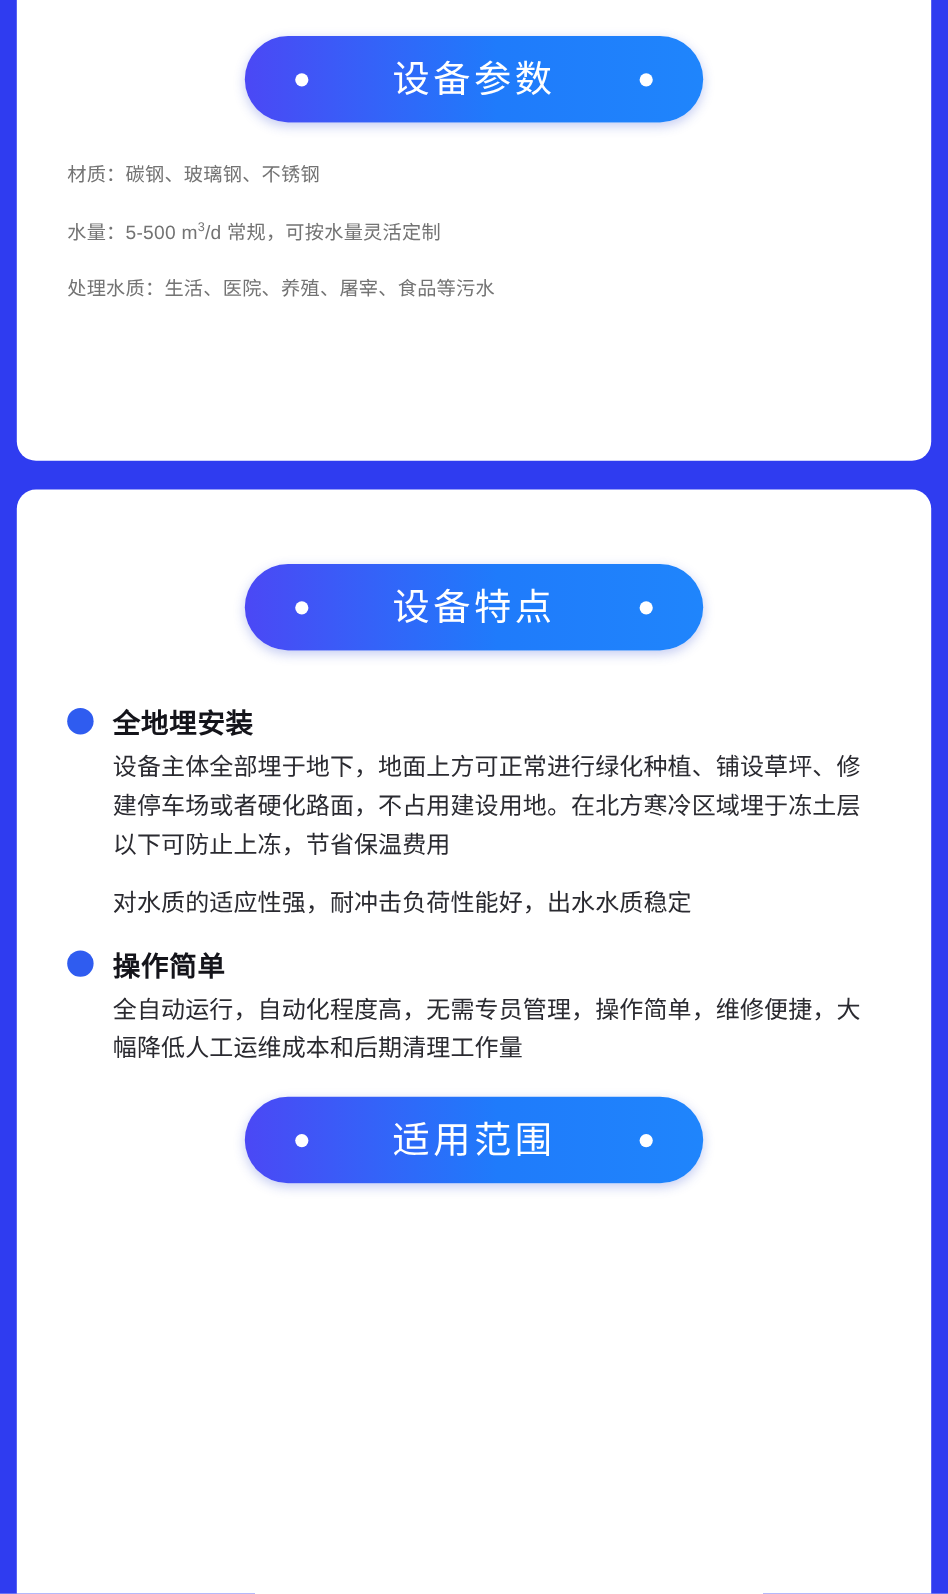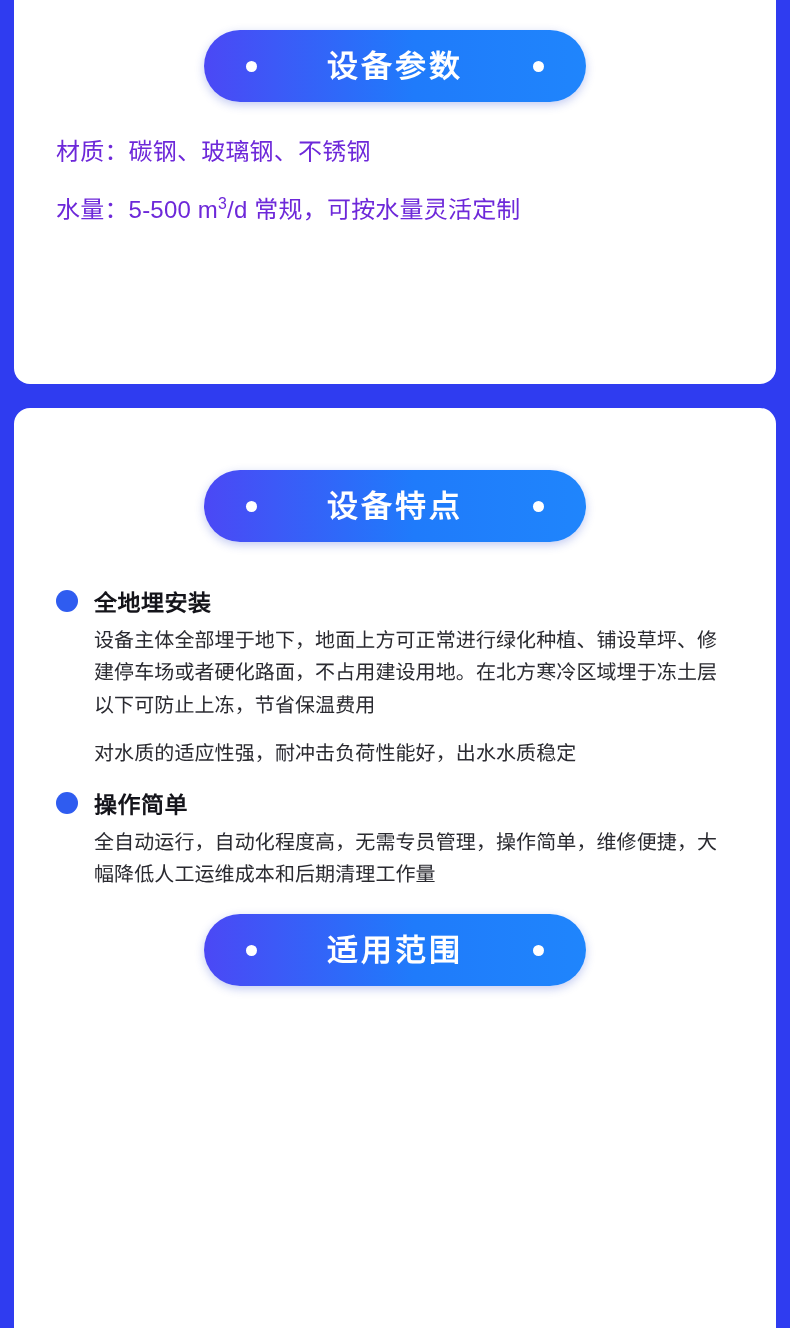--- a/index.html
+++ b/index.html
@@ -50,21 +50,21 @@
     border-radius: 36px;
     background: linear-gradient(90deg, #4b48f5 0%, #1f7bfb 55%, #1f85fc 100%);
     display: flex;
     align-items: center;
     justify-content: center;
     box-shadow: 0 3px 10px rgba(40, 70, 210, 0.28);
   }
   .pill-text {
     color: #ffffff;
     font-size: 31px;
-    font-weight: bold;
+    font-weight: normal;
     letter-spacing: 3px;
     line-height: 1;
   }
   .pill-dot {
     position: absolute;
     top: 50%;
     width: 11px;
     height: 11px;
     margin-top: -5px;
     border-radius: 50%;
@@ -73,22 +73,22 @@
   .pill-dot.left { left: 42px; }
   .pill-dot.right { right: 42px; }
 
   
   .params-pill-wrap { padding-top: 46px; }
   .params-list {
     margin: 34px 0 0 0;
     padding: 0 42px;
   }
   .param-row {
-    font-size: 24px;
-    color: #6d28d9;
+    font-size: 16px;
+    color: #737373;
     line-height: 1.35;
     margin-bottom: 25px;
     letter-spacing: 0.2px;
     white-space: nowrap;
   }
   .param-row:last-child { margin-bottom: 0; }
   sup { font-size: 0.66em; vertical-align: super; }
 
   
   .features-pill-wrap { padding-top: 62px; }
@@ -145,20 +145,23 @@
       </div>
     </div>
 
     <div class="params-list">
       <div class="param-row">
         <span>材质：</span><span>碳钢、玻璃钢、不锈钢</span>
       </div>
       <div class="param-row">
         <span>水量：</span><span>5-500 m<sup>3</sup>/d 常规，可按水量灵活定制</span>
       </div>
+      <div class="param-row">
+        <span>处理水质：</span><span>生活、医院、养殖、屠宰、食品等污水</span>
+      </div>
     </div>
   </div>
 
   <div class="card-features">
     <div class="features-pill-wrap">
       <div class="pill">
         <span class="pill-dot left"></span>
         <span class="pill-text">设备特点</span>
         <span class="pill-dot right"></span>
       </div>

